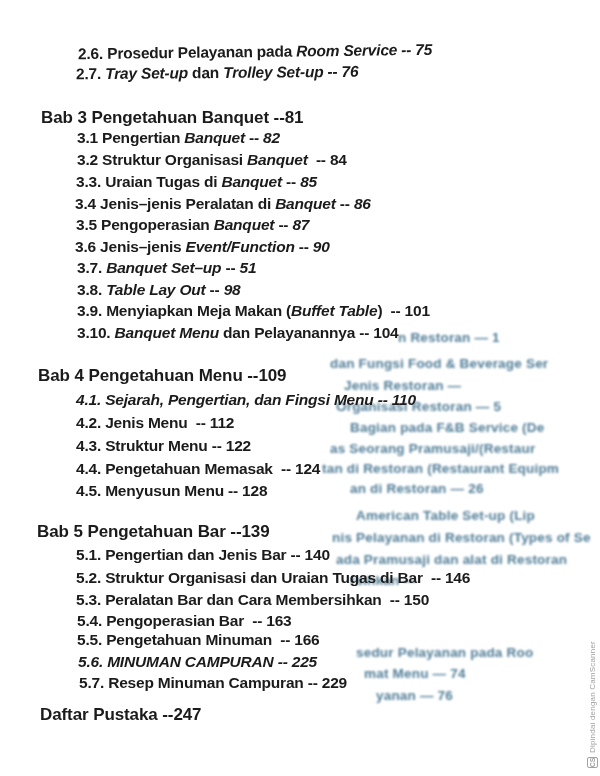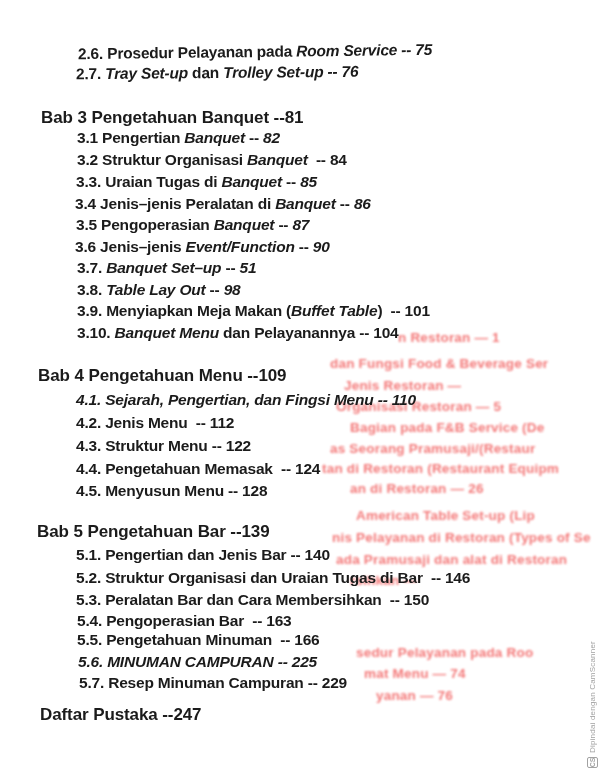--- a/index.html
+++ b/index.html
@@ -25,21 +25,21 @@
     font-size: 17px;
     letter-spacing: -0.1px;
   }
   .toc-line .it { font-style: italic; }
   
   .bleed-line {
     position: absolute;
     white-space: pre;
     font-weight: 700;
     font-size: 13.5px;
-    color: #ef4444;
+    color: #0c4a6e;
     opacity: 0.72;
     filter: blur(0.8px);
     letter-spacing: 0.2px;
   }
   
   #watermark { position: absolute; left: 586px; top: 768px; width: 0; height: 0; }
   .wm-inner {
     display: flex;
     align-items: center;
     gap: 4px;

